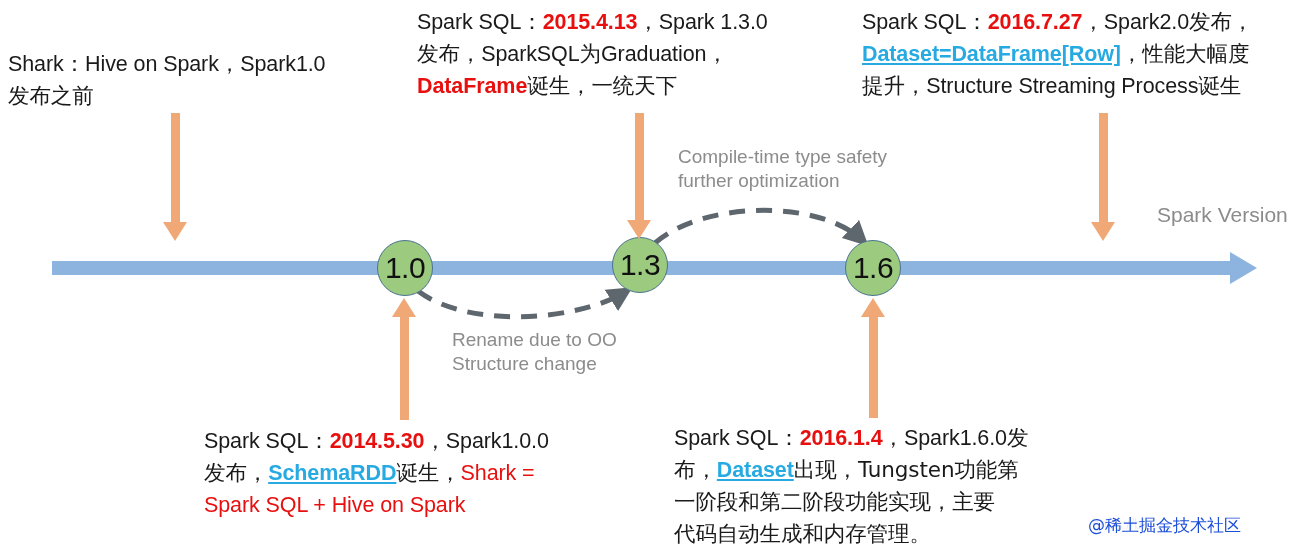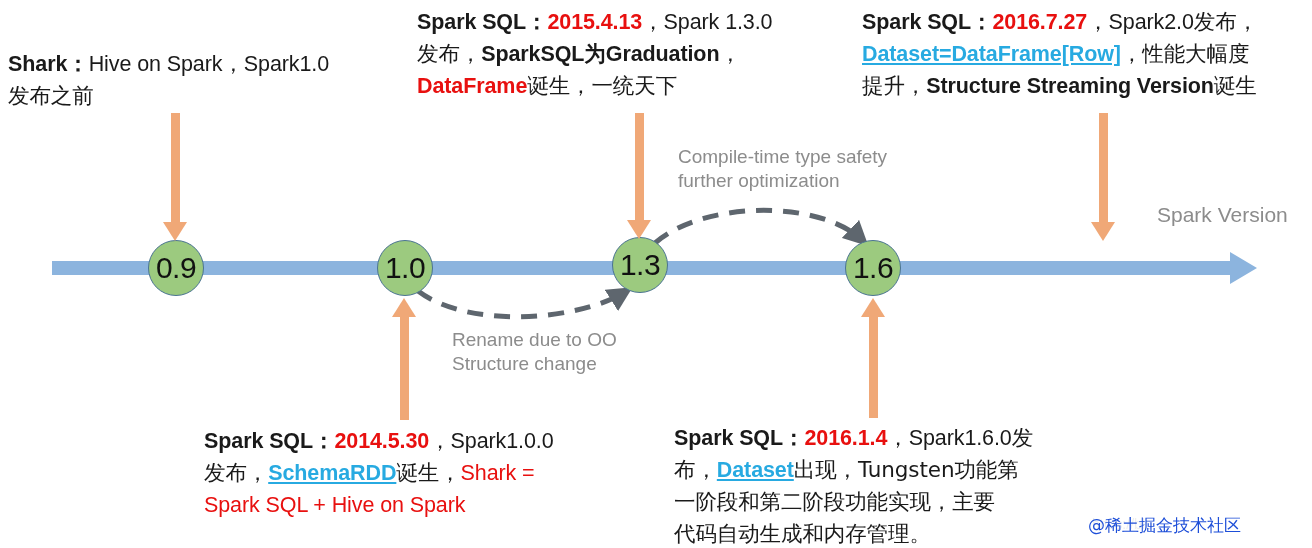--- a/index.html
+++ b/index.html
@@ -20,21 +20,21 @@
 
   
   .txt {
     position: absolute;
     font-size: 21.5px;
     line-height: 32px;
     color: #1a1a1a;
     letter-spacing: -0.1px;
     white-space: pre-wrap;
   }
-  .txt .b { font-weight: bold; }
+  .txt .b { font-weight: normal; }
   .txt .red { color: #e8100f; margin-top: 32px; }
   .txt .redb { color: #e8100f; font-weight: bold; }
   .txt .blue { color: #27aae1; font-weight: bold; text-decoration: underline; }
   .txt .cn { font-family: "DejaVu Sans", "Liberation Sans", sans-serif; }
 
   #note-shark  { left: 8px;   top: 48px;  width: 400px; }
   #note-130    { left: 417px; top: 6px;   width: 430px; }
   #note-200    { left: 862px; top: 6px;   width: 452px; }
   #note-100    { left: 204px; top: 425px; width: 420px; }
   #note-160    { left: 674px; top: 422px; width: 430px; }
@@ -144,21 +144,21 @@
 </style>
 </head>
 <body>
 
 <div id="canvas">
 
   <div class="txt" id="note-shark"><span class="b">Shark：</span><span>Hive on Spark，Spark1.0</span><br><span class="cn">发布之前</span></div>
 
   <div class="txt" id="note-130"><span class="b">Spark SQL：</span><span class="redb">2015.4.13</span><span>，Spark 1.3.0</span><br><span class="cn">发布，</span><span class="b">SparkSQL为Graduation</span><span>，</span><br><span class="redb">DataFrame</span><span class="cn">诞生，一统天下</span></div>
 
-  <div class="txt" id="note-200"><span class="b">Spark SQL：</span><span class="redb">2016.7.27</span><span>，Spark2.0发布，</span><br><span class="blue">Dataset=DataFrame[Row]</span><span class="cn">，性能大幅度</span><br><span class="cn">提升，</span><span class="b">Structure Streaming Version</span><span class="cn">诞生</span></div>
+  <div class="txt" id="note-200"><span class="b">Spark SQL：</span><span class="redb">2016.7.27</span><span>，Spark2.0发布，</span><br><span class="blue">Dataset=DataFrame[Row]</span><span class="cn">，性能大幅度</span><br><span class="cn">提升，</span><span class="b">Structure Streaming Process</span><span class="cn">诞生</span></div>
 
   <div class="txt" id="note-100"><span class="b">Spark SQL：</span><span class="redb">2014.5.30</span><span>，Spark1.0.0</span><br><span class="cn">发布，</span><span class="blue">SchemaRDD</span><span class="cn">诞生，</span><span class="red">Shark =</span><br><span class="red">Spark SQL + Hive on Spark</span></div>
 
   <div class="txt" id="note-160"><span class="b">Spark SQL：</span><span class="redb">2016.1.4</span><span>，Spark1.6.0发</span><br><span class="cn">布，</span><span class="blue">Dataset</span><span class="cn">出现，Tungsten功能第</span><br><span class="cn">一阶段和第二阶段功能实现，主要</span><br><span class="cn">代码自动生成和内存管理。</span></div>
 
   <div class="ann" id="ann-rename">Rename due to OO
 Structure change</div>
   <div class="ann" id="ann-compile">Compile-time type safety
 further optimization</div>
 
@@ -172,21 +172,20 @@
       <marker id="dhead" markerWidth="5" markerHeight="5" refX="3.2" refY="2.5" orient="auto">
         <path d="M0,0 L5,2.5 L0,5 z" fill="#5e666e"></path>
       </marker>
     </defs>
 
     <path d="M 418 291 C 470 330 580 320 625 292" fill="none" stroke="#5e666e" stroke-width="5" stroke-dasharray="16 11" marker-end="url(#dhead)"></path>
 
     <path d="M 655 243 C 705 200 820 200 862 240" fill="none" stroke="#5e666e" stroke-width="5" stroke-dasharray="16 11" marker-end="url(#dhead)"></path>
   </svg>
 
-  <div class="node" style="left:148px; top:240px;">0.9</div>
   <div class="node" style="left:377px; top:240px;">1.0</div>
   <div class="node" style="left:612px; top:237px;">1.3</div>
   <div class="node" style="left:845px; top:240px;">1.6</div>
 
   <div class="oarrow down" style="left:163px; top:113px; width:25px; height:128px;">
     <div class="shaft" style="top:0; height:109px;"></div>
     <div class="head" style="top:109px;"></div>
   </div>
 
   <div class="oarrow down" style="left:627px; top:113px; width:25px; height:126px;">

